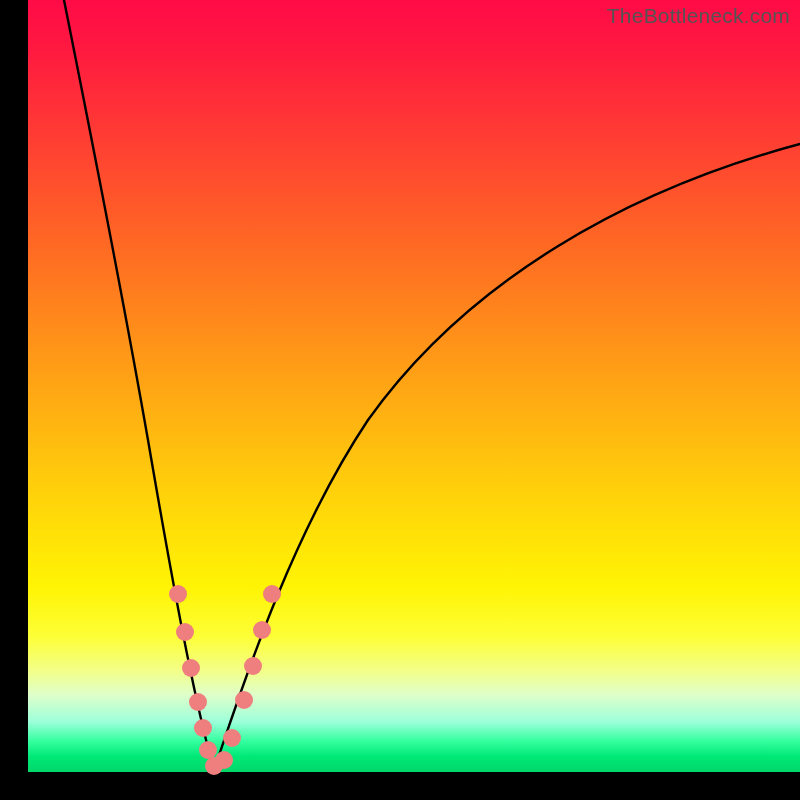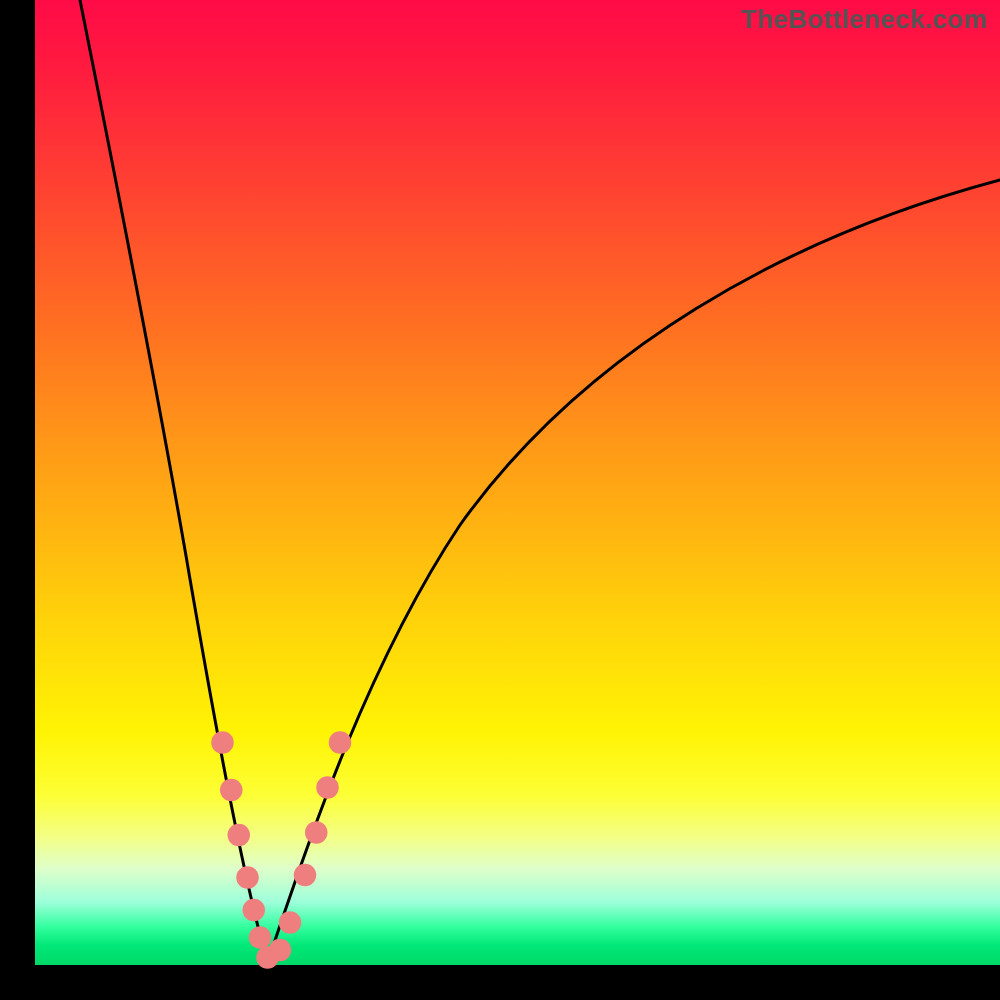--- a/index.html
+++ b/index.html
@@ -47,21 +47,21 @@
     height: 772px;
     overflow: visible;
   }
   .attribution {
     position: absolute;
     top: 4px;
     right: 10px;
     color: #545454;
     font-size: 21px;
     letter-spacing: 0.2px;
-    font-weight: 700;
+    font-weight: 400;
   }
 </style>
 </head>
 <body>
 
 <div class="stage">
 
   <div class="plot">
     <svg class="curves" viewBox="0 0 772 772">
       <path d="M 36 0

